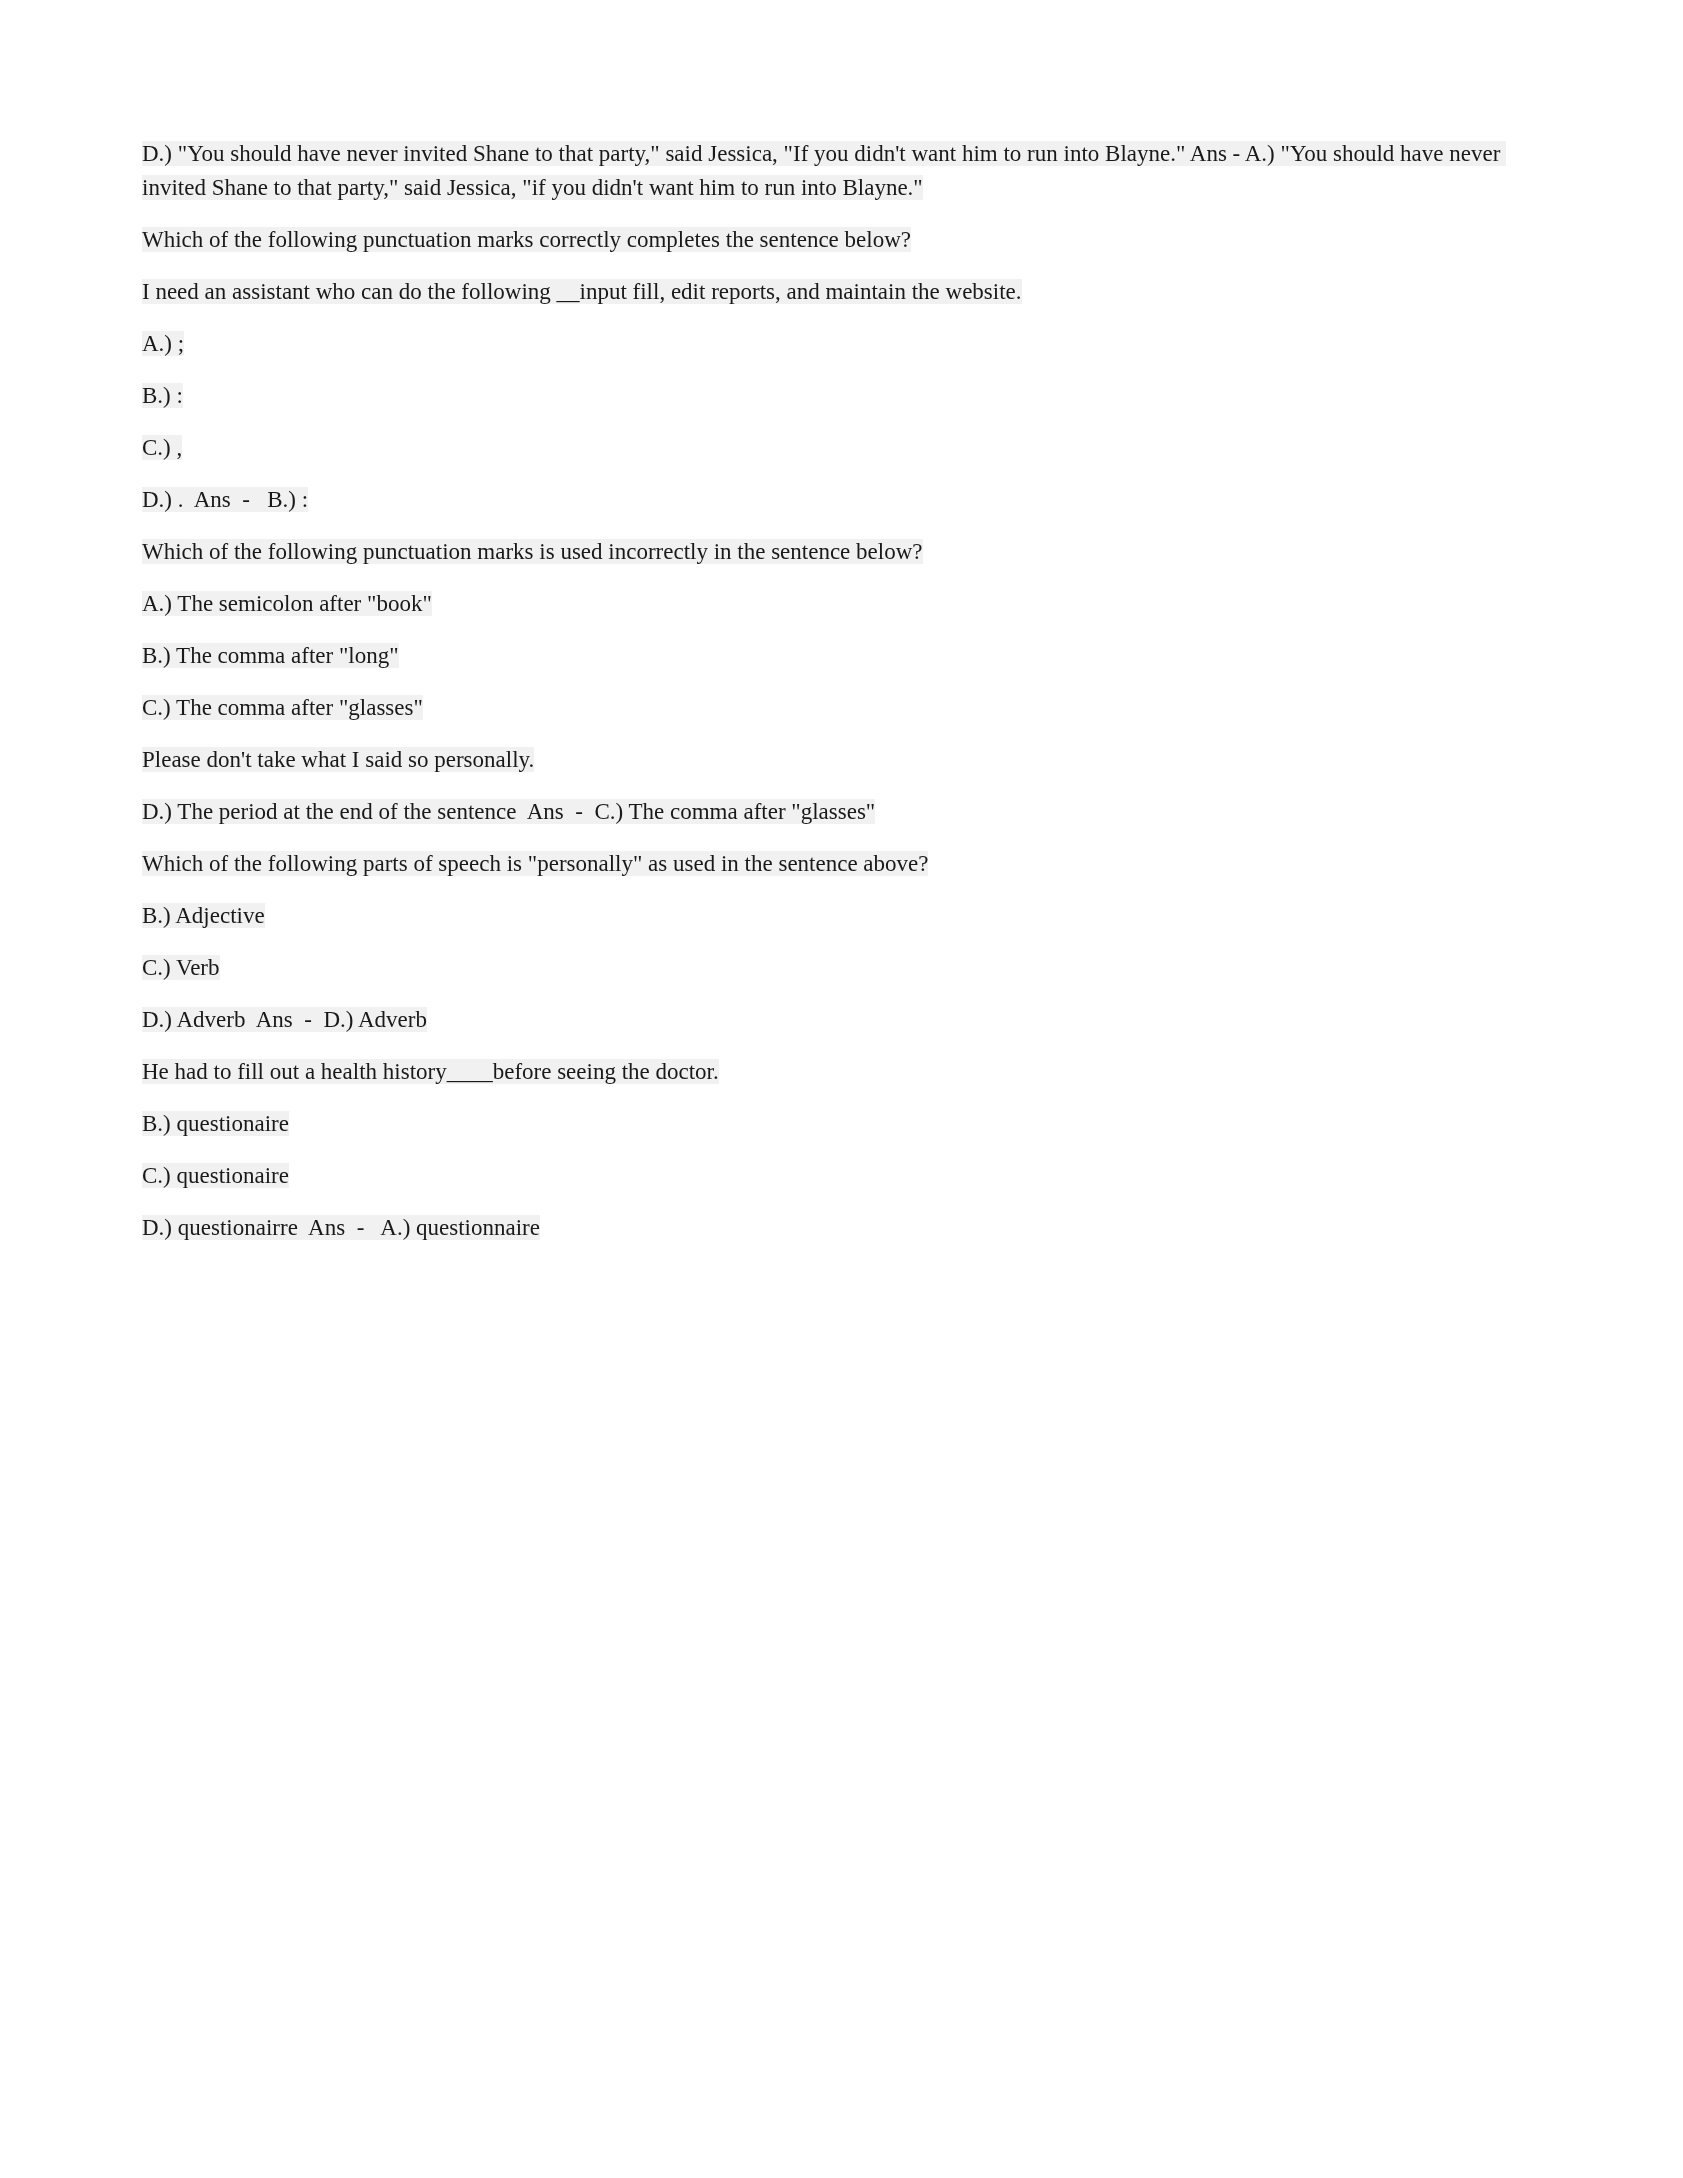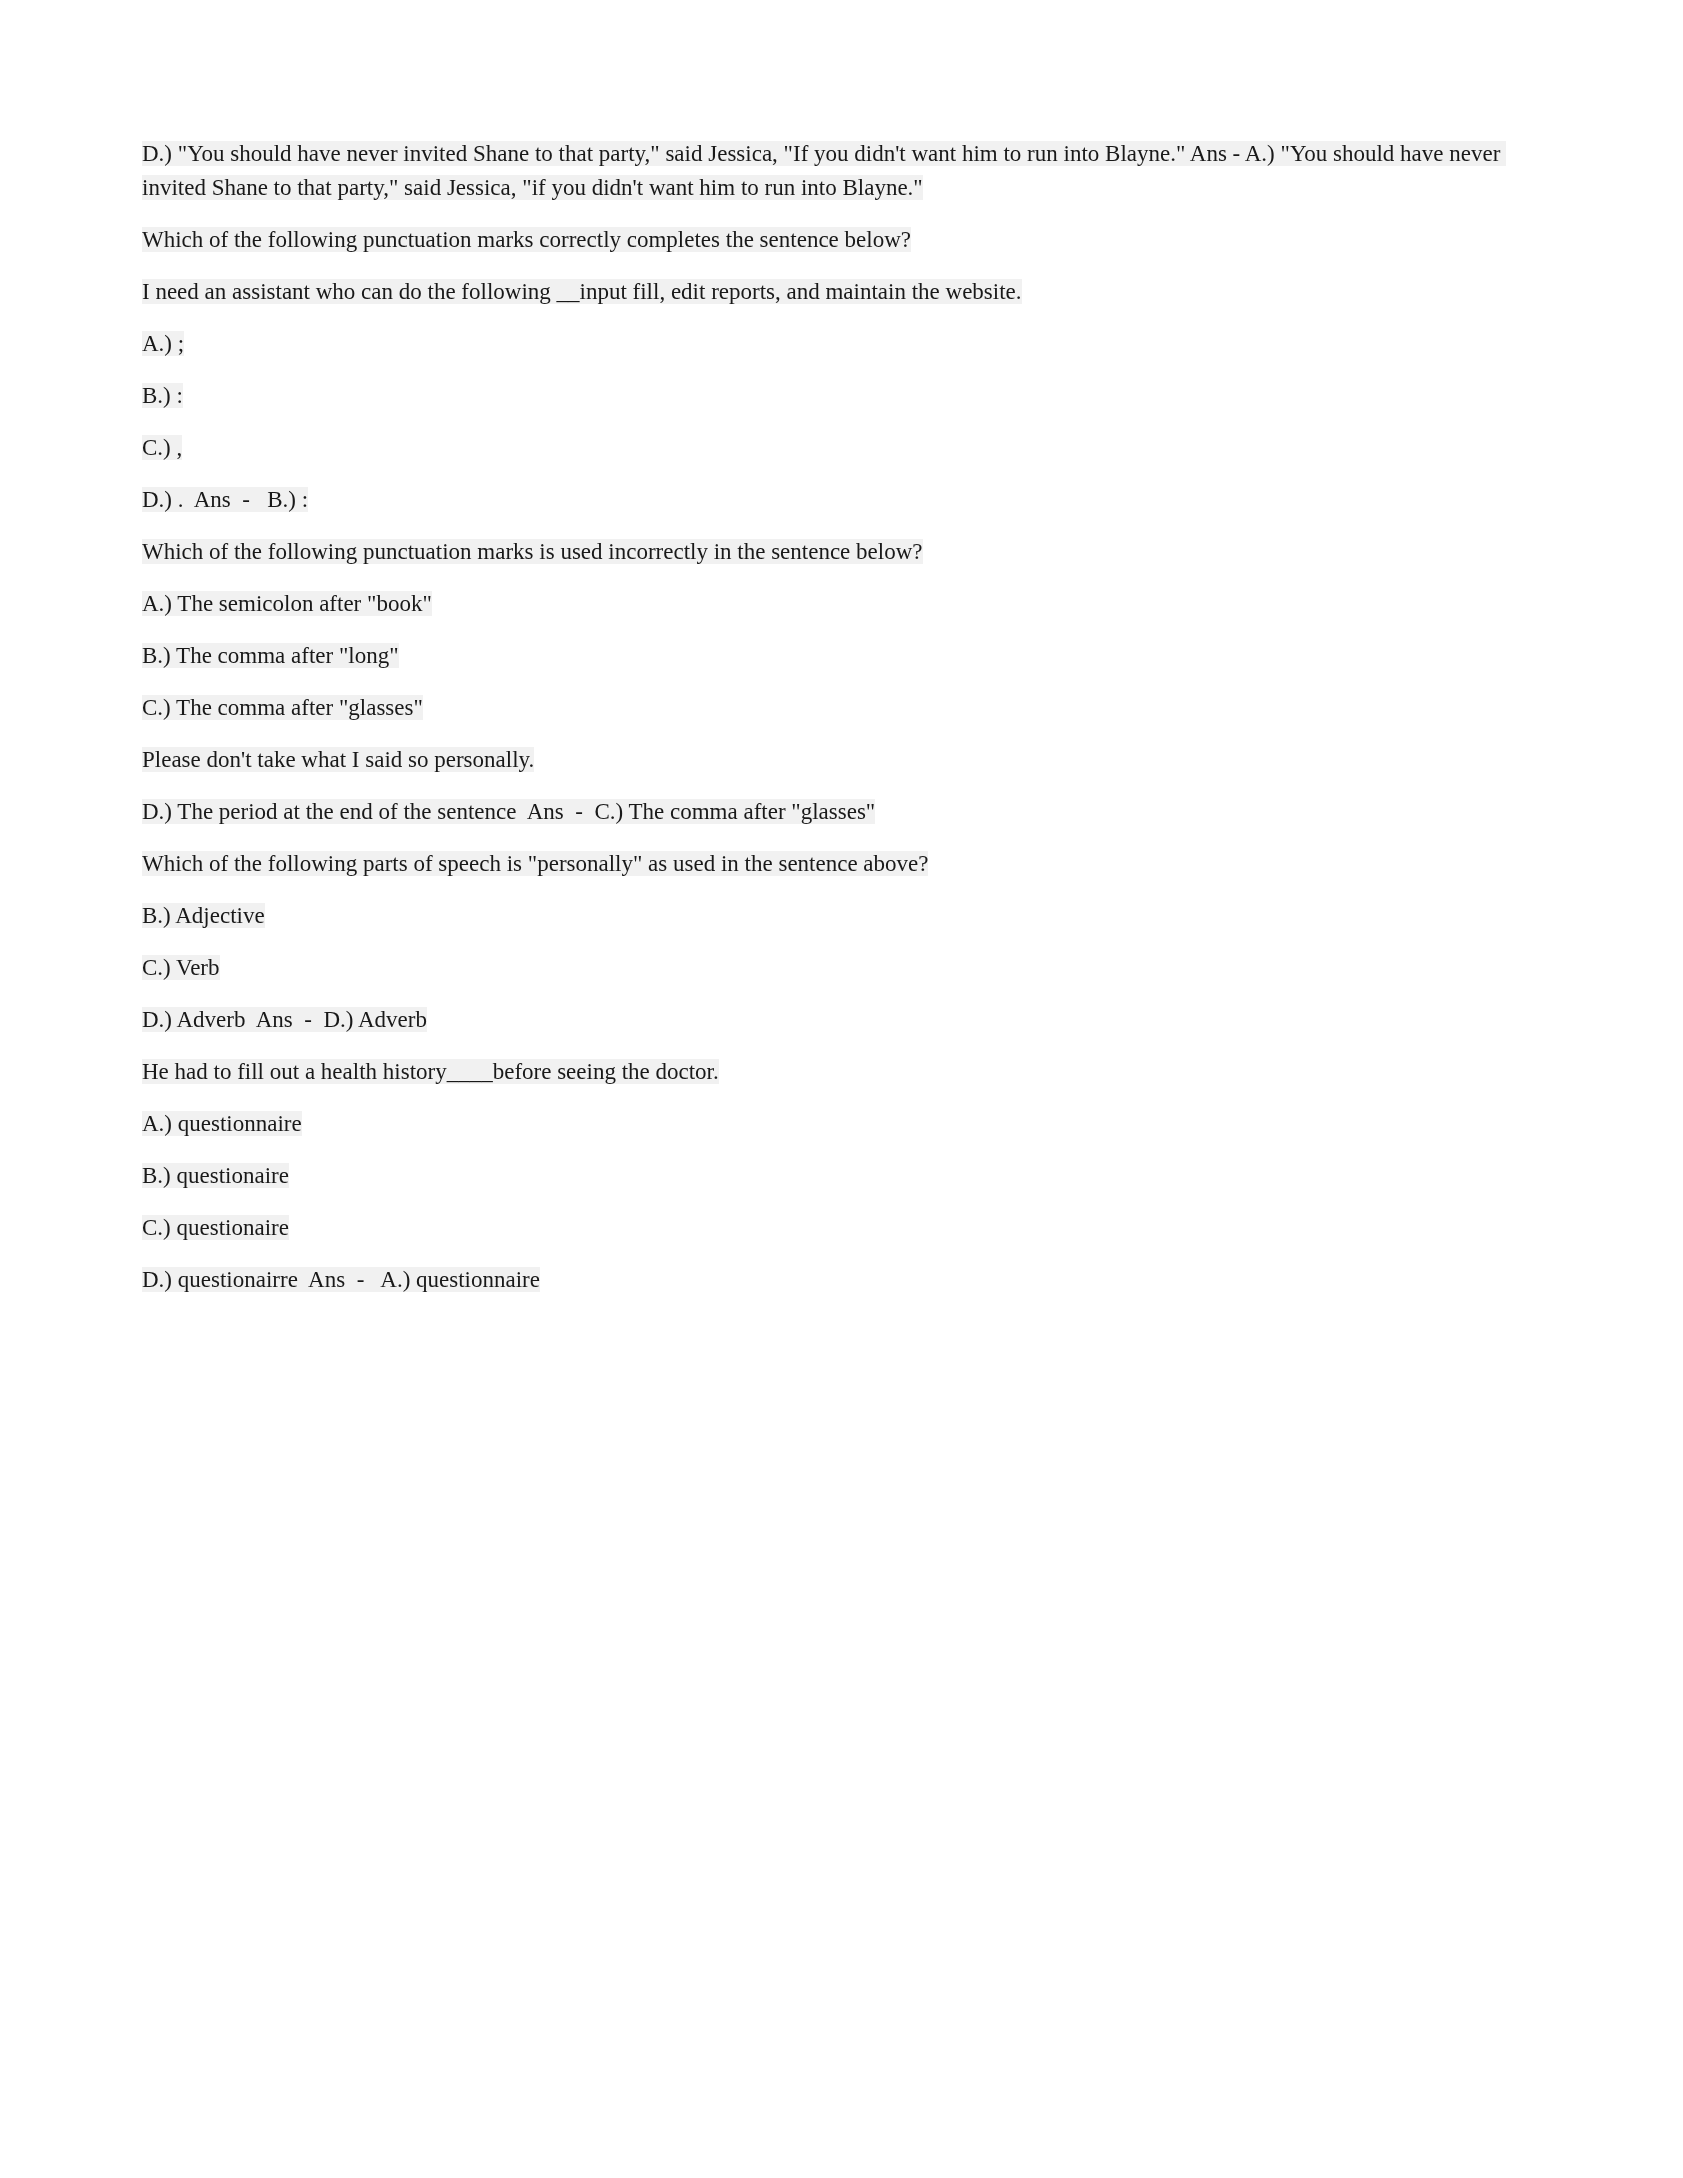--- a/index.html
+++ b/index.html
@@ -69,21 +69,20 @@
 
 
   <p class="para"><span class="hl">B.) Adjective</span></p>
 
   <p class="para"><span class="hl">C.) Verb</span></p>
 
   <p class="para"><span class="hl">D.) Adverb  Ans  -  D.) Adverb</span></p>
 
   <p class="para"><span class="hl">He had to fill out a health history____before seeing the doctor.</span></p>
 
-  <p class="para"><span class="hl">A.) questionnaire</span></p>
 
   <p class="para"><span class="hl">B.) questionaire</span></p>
 
   <p class="para"><span class="hl">C.) questionaire</span></p>
 
   <p class="para"><span class="hl">D.) questionairre  Ans  -   A.) questionnaire</span></p>
 
 </div>
 
 

